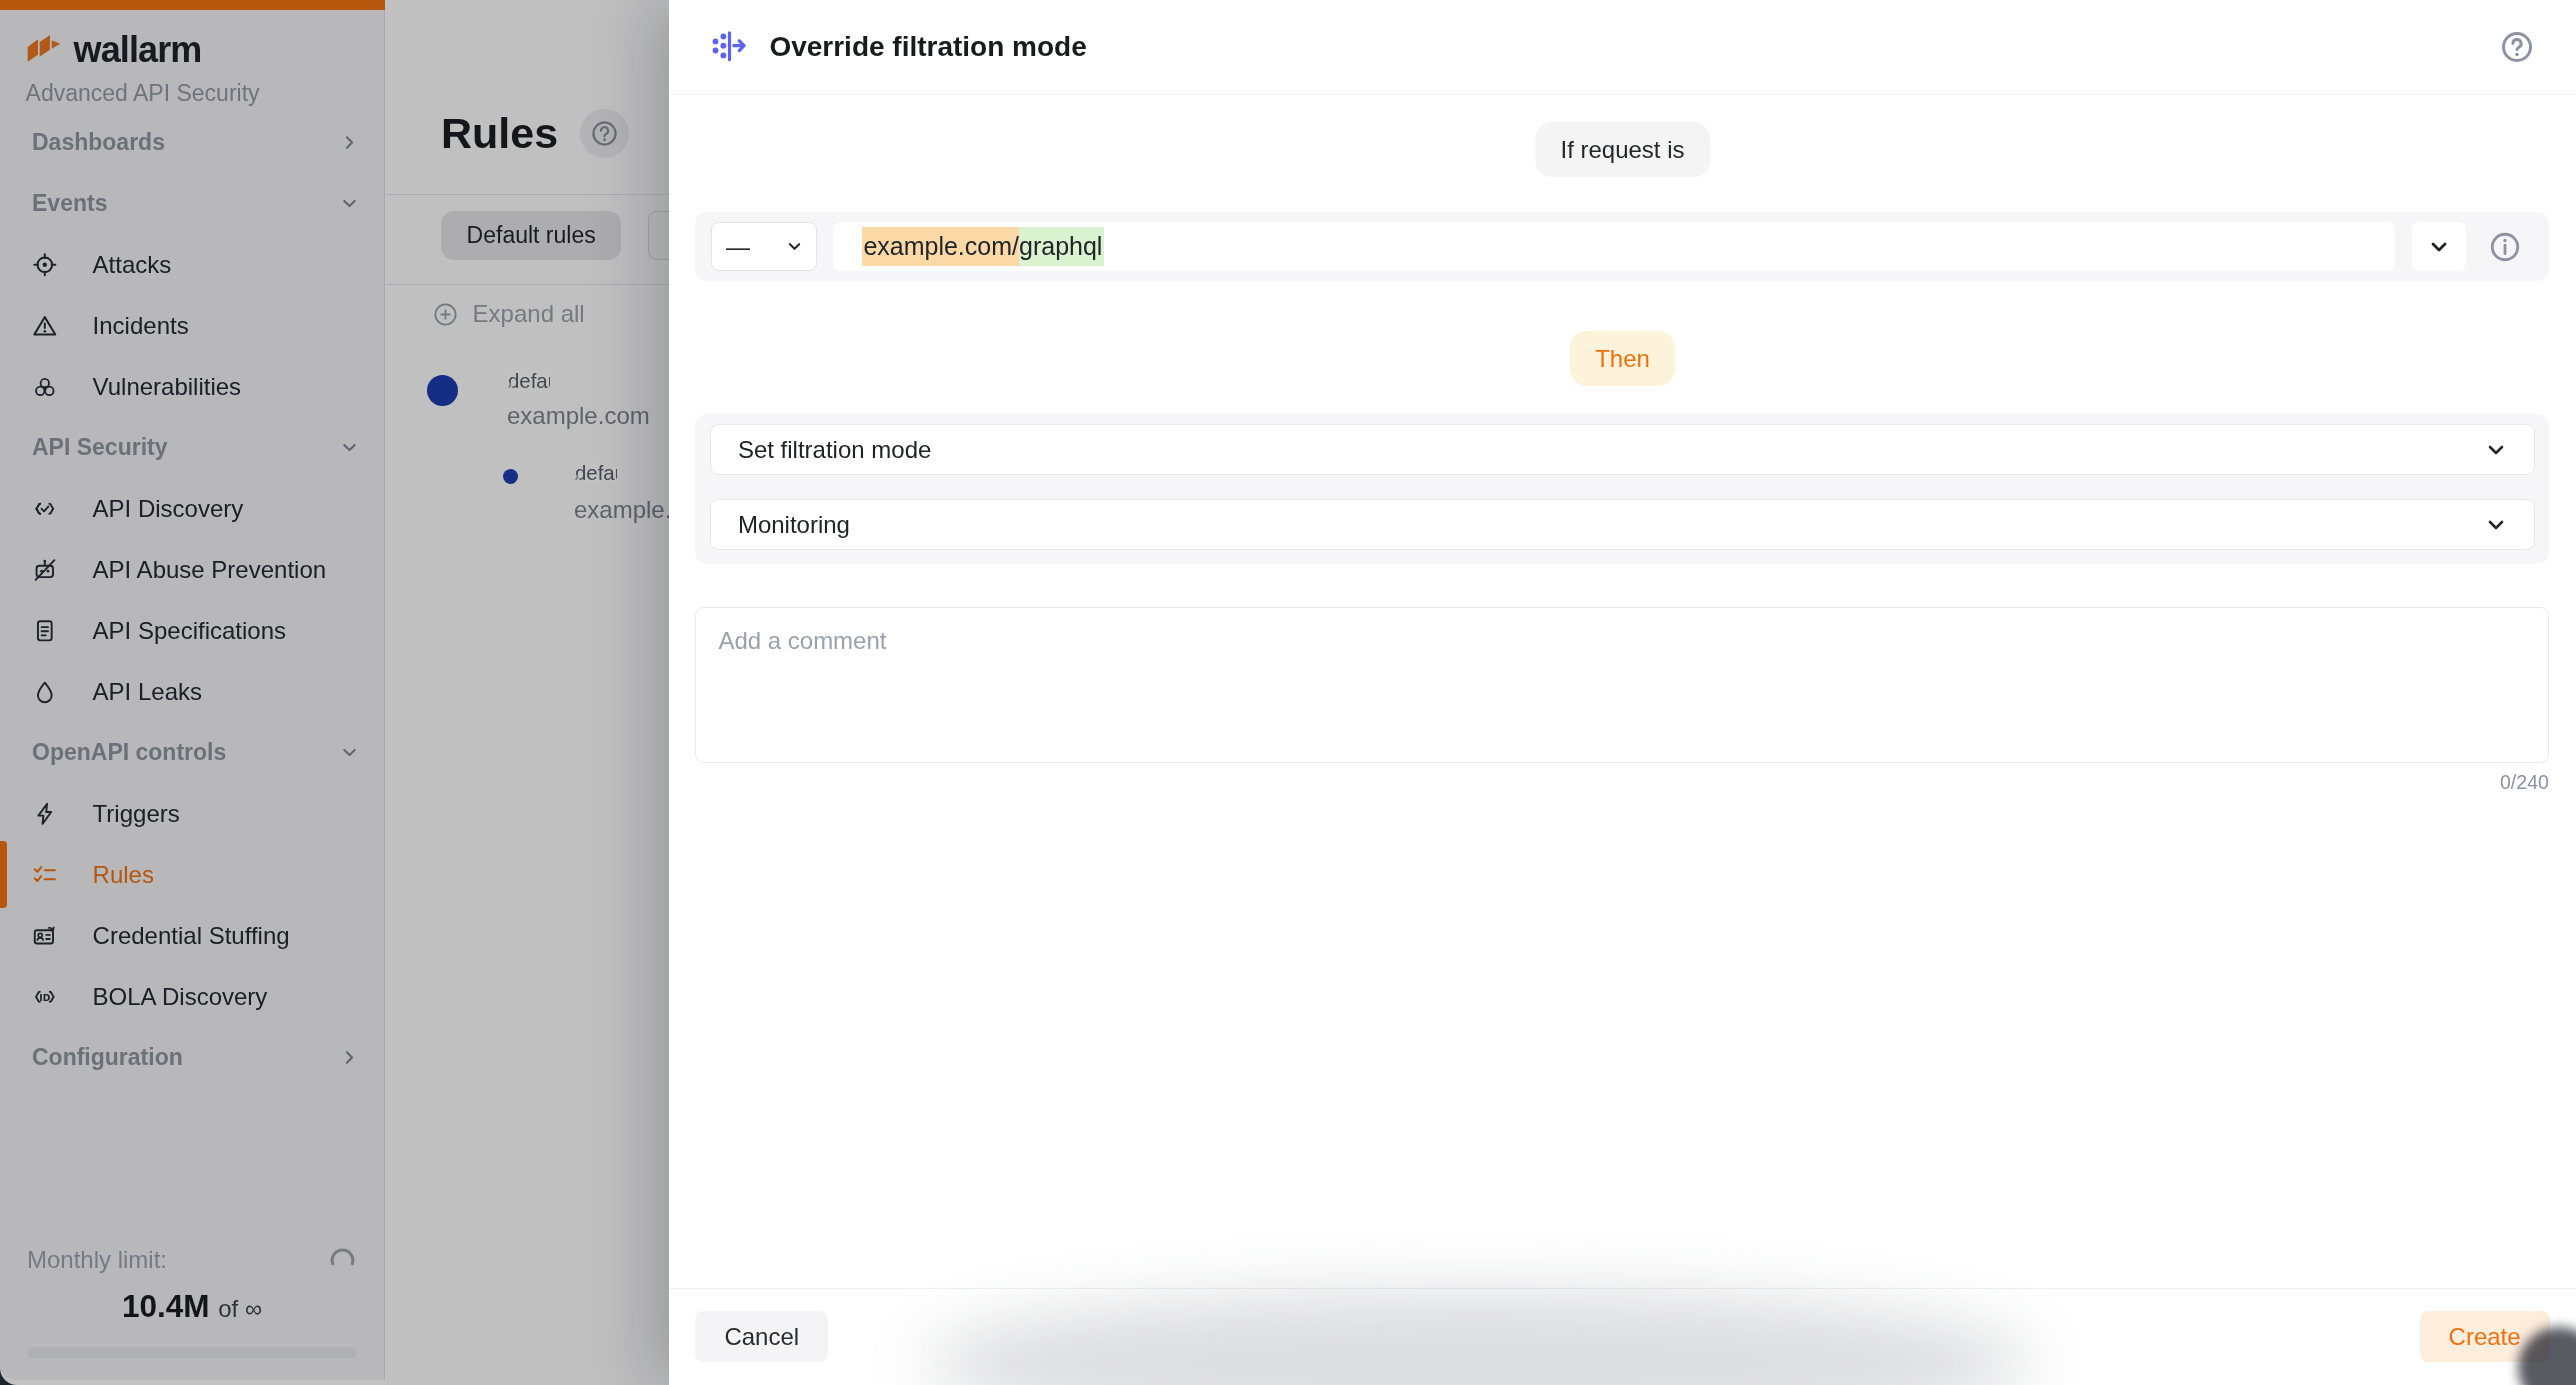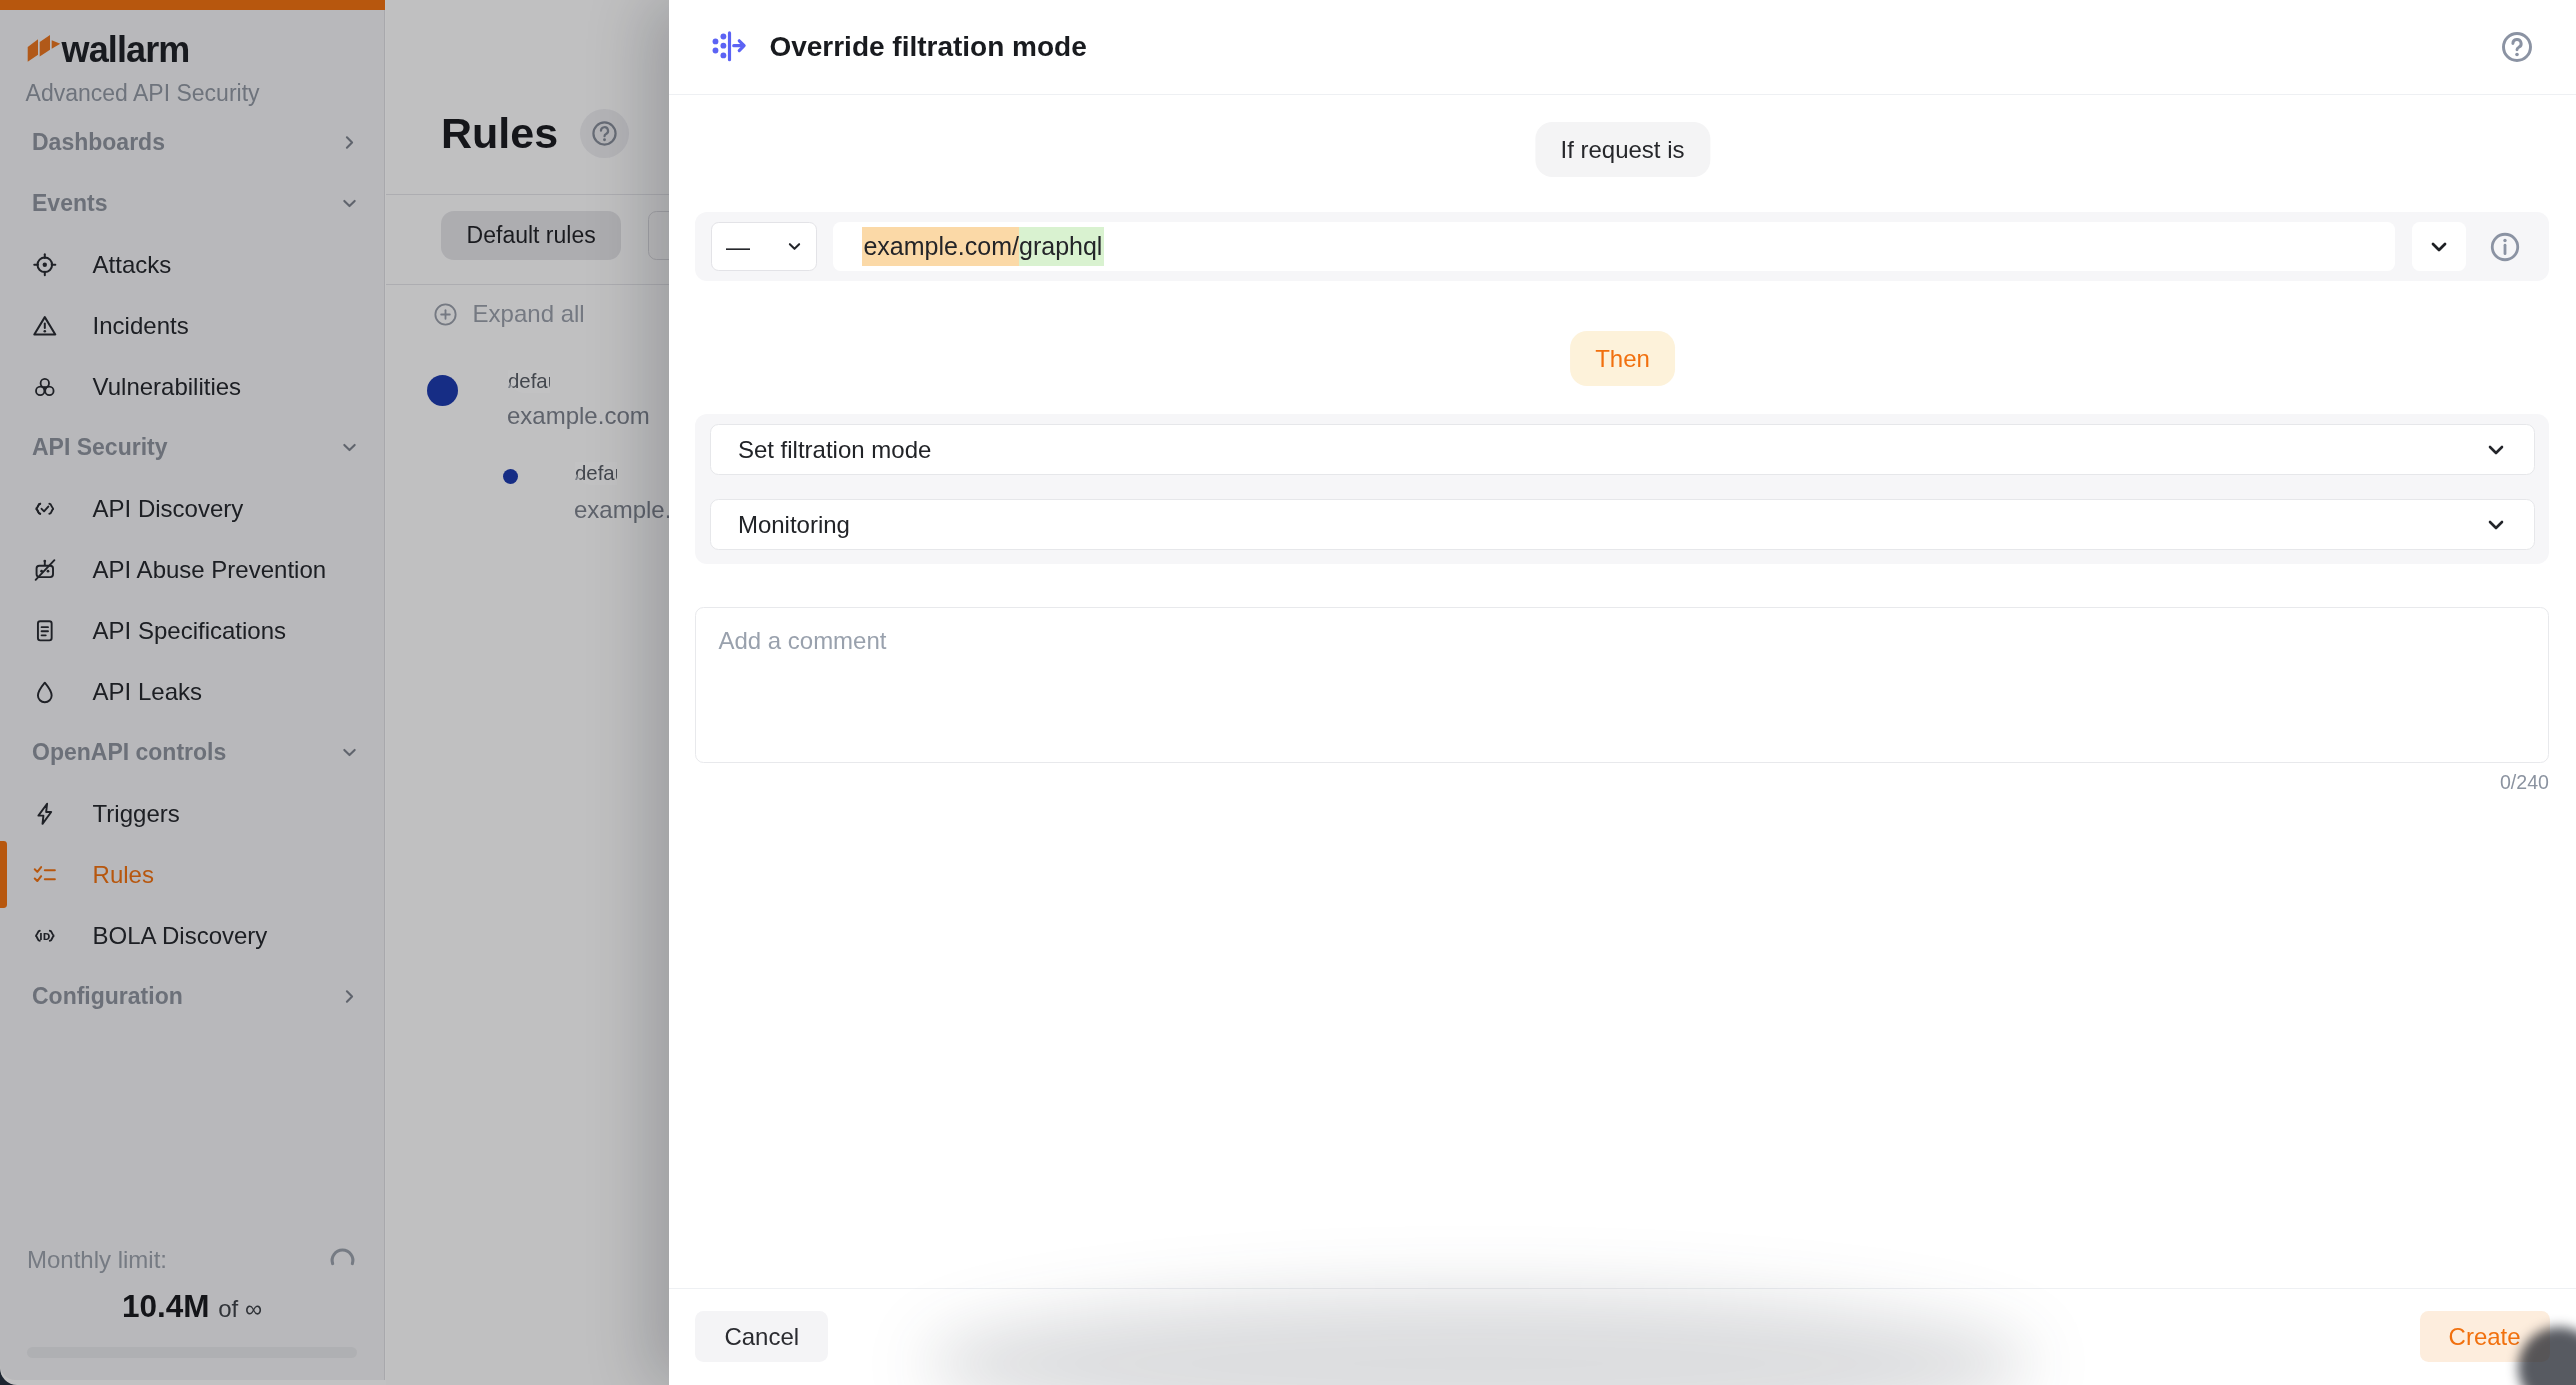--- a/index.html
+++ b/index.html
@@ -7,21 +7,21 @@
   body { font-family:"Liberation Sans","DejaVu Sans",sans-serif; background:#232e3c; overflow:hidden; }
   .stage { position:relative; width:2576px; height:1385px; }
 
   
   .app { position:absolute; inset:0; background:#ffffff; border-bottom-left-radius:17px; overflow:hidden; }
 
   .sidebar { position:absolute; left:0; top:0; width:385px; height:1380px; background:#f2f2f4;
              border-right:0.9px solid #dddde1; border-bottom-left-radius:15.3px; }
   .topbar { position:absolute; left:0; top:0; width:385px; height:10.2px; background:var(--accent); }
   .brand { position:absolute; left:25.6px; top:29px; }
-  .brand-row { display:flex; align-items:center; }
+  .brand-row { display:flex; align-items:center; gap:12px; }
   .brand-name { font-size:36px; font-weight:800; color:#1d1f24; letter-spacing:-0.9px; }
   .brand-sub { margin-top:8.5px; font-size:23px; color:#8f96a1; }
 
   .nav { position:absolute; left:0; top:112px; width:385px; }
   .nav-row { position:relative; height:61px; display:flex; align-items:center; padding:0 25.6px 0 32px; }
   .nav-head { font-size:23px; font-weight:700; color:#8c929c; }
   .nav-item { gap:35px; font-size:24px; color:#23262b; cursor:pointer; }
   .nav-item .lbl { color:#23262b; }
   .nav-row .chev { margin-left:auto; color:#7c828c; display:flex; }
   .nav-item.active { color:var(--accent); }
@@ -257,20 +257,32 @@
         <div class="nav-row nav-item active">
           <svg class="nicon" viewBox="0 0 28 28">
               <polyline points="3,8 5.8,10.8 10,5.5" fill="none" stroke="currentColor" stroke-width="2.2" stroke-linecap="round" stroke-linejoin="round"></polyline>
               <line x1="14" y1="9" x2="25" y2="9" stroke="currentColor" stroke-width="2.2" stroke-linecap="round"></line>
               <polyline points="3,18 5.8,20.8 10,15.5" fill="none" stroke="currentColor" stroke-width="2.2" stroke-linecap="round" stroke-linejoin="round"></polyline>
               <line x1="14" y1="19" x2="25" y2="19" stroke="currentColor" stroke-width="2.2" stroke-linecap="round"></line>
             </svg>
           <span class="lbl">Rules</span>
         </div>
 
+        <div class="nav-row nav-item">
+          <svg class="nicon" viewBox="0 0 28 28">
+              <rect x="3" y="8" width="20" height="14.5" rx="2.5" fill="none" stroke="currentColor" stroke-width="2.1"></rect>
+              <circle cx="9" cy="13.5" r="2.2" fill="none" stroke="currentColor" stroke-width="1.8"></circle>
+              <path d="M5.8 19.5 a3.2 3.2 0 0 1 6.4 0" fill="none" stroke="currentColor" stroke-width="1.8"></path>
+              <line x1="15.5" y1="13" x2="19.5" y2="13" stroke="currentColor" stroke-width="2" stroke-linecap="round"></line>
+              <line x1="15.5" y1="17.5" x2="19.5" y2="17.5" stroke="currentColor" stroke-width="2" stroke-linecap="round"></line>
+              <path d="M18 5.5 a4 4 0 0 1 5 2.2" fill="none" stroke="currentColor" stroke-width="1.8" stroke-linecap="round"></path>
+              <polyline points="23.8,4.8 23.2,7.9 20.2,7.2" fill="none" stroke="currentColor" stroke-width="1.8" stroke-linecap="round" stroke-linejoin="round"></polyline>
+            </svg>
+          <span class="lbl">Credential Stuffing</span>
+        </div>
 
         <div class="nav-row nav-item">
           <svg class="nicon" viewBox="0 0 28 28" style="font-size:28px">
               <path d="M8.5 6 C5.5 6 6.5 11.5 3.5 11.5 C6.5 11.5 5.5 17 8.5 17" fill="none" stroke="currentColor" stroke-width="2.1" stroke-linecap="round" transform="translate(0,2.5)"></path>
               <path d="M19.5 6 C22.5 6 21.5 11.5 24.5 11.5 C21.5 11.5 22.5 17 19.5 17" fill="none" stroke="currentColor" stroke-width="2.1" stroke-linecap="round" transform="translate(0,2.5)"></path>
               <text x="14" y="18.5" text-anchor="middle" font-size="10" font-weight="bold" font-family="DejaVu Sans, sans-serif" fill="currentColor">ID</text>
             </svg>
           <span class="lbl">BOLA Discovery</span>
         </div>
 

